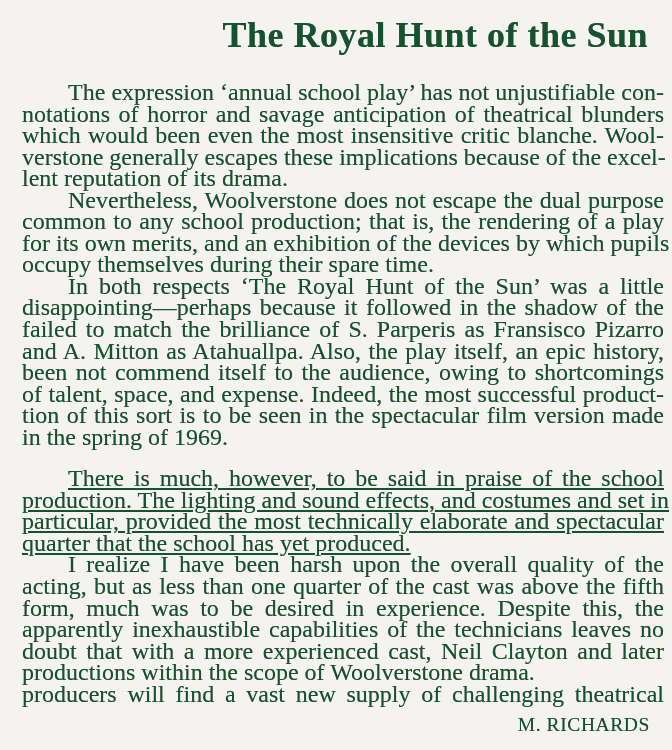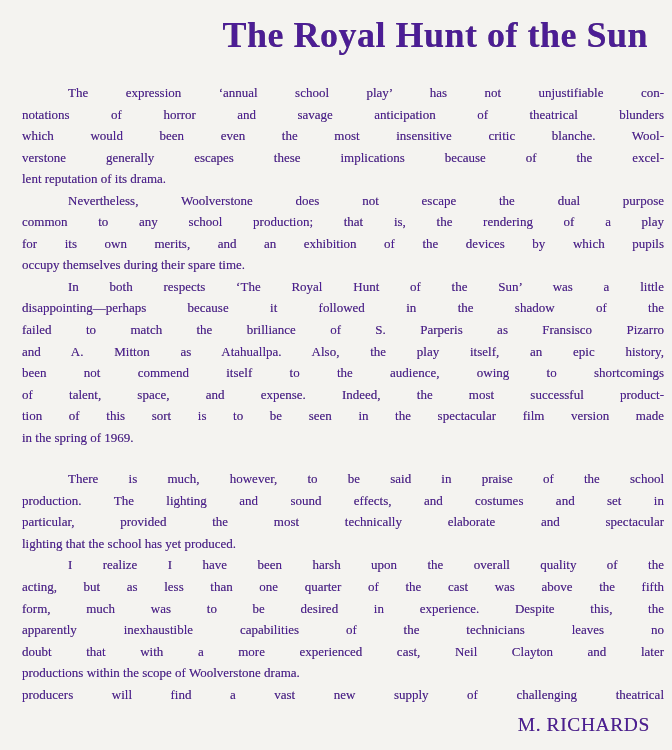--- a/index.html
+++ b/index.html
@@ -5,44 +5,44 @@
   html, body {
     margin: 0;
     padding: 0;
   }
   .page {
     position: relative;
     width: 672px;
     height: 750px;
     box-sizing: border-box;
     background: #f4f3f0;
-    color: #4c1d95;
+    color: #14532d;
     font-family: "Liberation Serif", "DejaVu Serif", serif;
     overflow: hidden;
     padding-top: 14px;
   }
   .title {
     margin: 0;
     padding: 0 24px 0 0;
     font-size: 36px;
     line-height: 42px;
     font-weight: bold;
     text-align: right;
     letter-spacing: 0.5px;
     margin-bottom: 26px;
     text-shadow: 0 0 0.6px rgba(20,15,5,0.55);
   }
   .body-text {
     padding: 0 8px 0 22px;
-    font-size: 13px;
+    font-size: 24px;
     line-height: 21.55px;
     text-shadow: 0 0 0.5px rgba(20,15,5,0.45);
   }
   .paragraph { margin: 0; }
-  .paragraph.spaced { margin-top: 20px; }
+  .paragraph.spaced { margin-top: 20px; text-decoration: underline; }
   .line {
     text-align: justify;
     text-align-last: justify;
     white-space: nowrap;
   }
   .line.first { text-indent: 46px; }
   .line.last {
     text-align-last: left;
     white-space: normal;
   }
@@ -83,21 +83,21 @@
         <div class="line">and A. Mitton as Atahuallpa. Also, the play itself, an epic history,</div>
         <div class="line">been not commend itself to the audience, owing to shortcomings</div>
         <div class="line">of talent, space, and expense. Indeed, the most successful product-</div>
         <div class="line">tion of this sort is to be seen in the spectacular film version made</div>
         <div class="line last">in the spring of 1969.</div>
       </div>
       <div class="paragraph spaced">
         <div class="line first">There is much, however, to be said in praise of the school</div>
         <div class="line">production. The lighting and sound effects, and costumes and set in</div>
         <div class="line">particular, provided the most technically elaborate and spectacular</div>
-        <div class="line last">lighting that the school has yet produced.</div>
+        <div class="line last">quarter that the school has yet produced.</div>
       </div>
       <div class="paragraph">
         <div class="line first">I realize I have been harsh upon the overall quality of the</div>
         <div class="line">acting, but as less than one quarter of the cast was above the fifth</div>
         <div class="line">form, much was to be desired in experience. Despite this, the</div>
         <div class="line">apparently inexhaustible capabilities of the technicians leaves no</div>
         <div class="line">doubt that with a more experienced cast, Neil Clayton and later</div>
         <div class="line last">productions within the scope of Woolverstone drama.</div>
         <div class="line">producers will find a vast new supply of challenging theatrical</div>
       </div>

